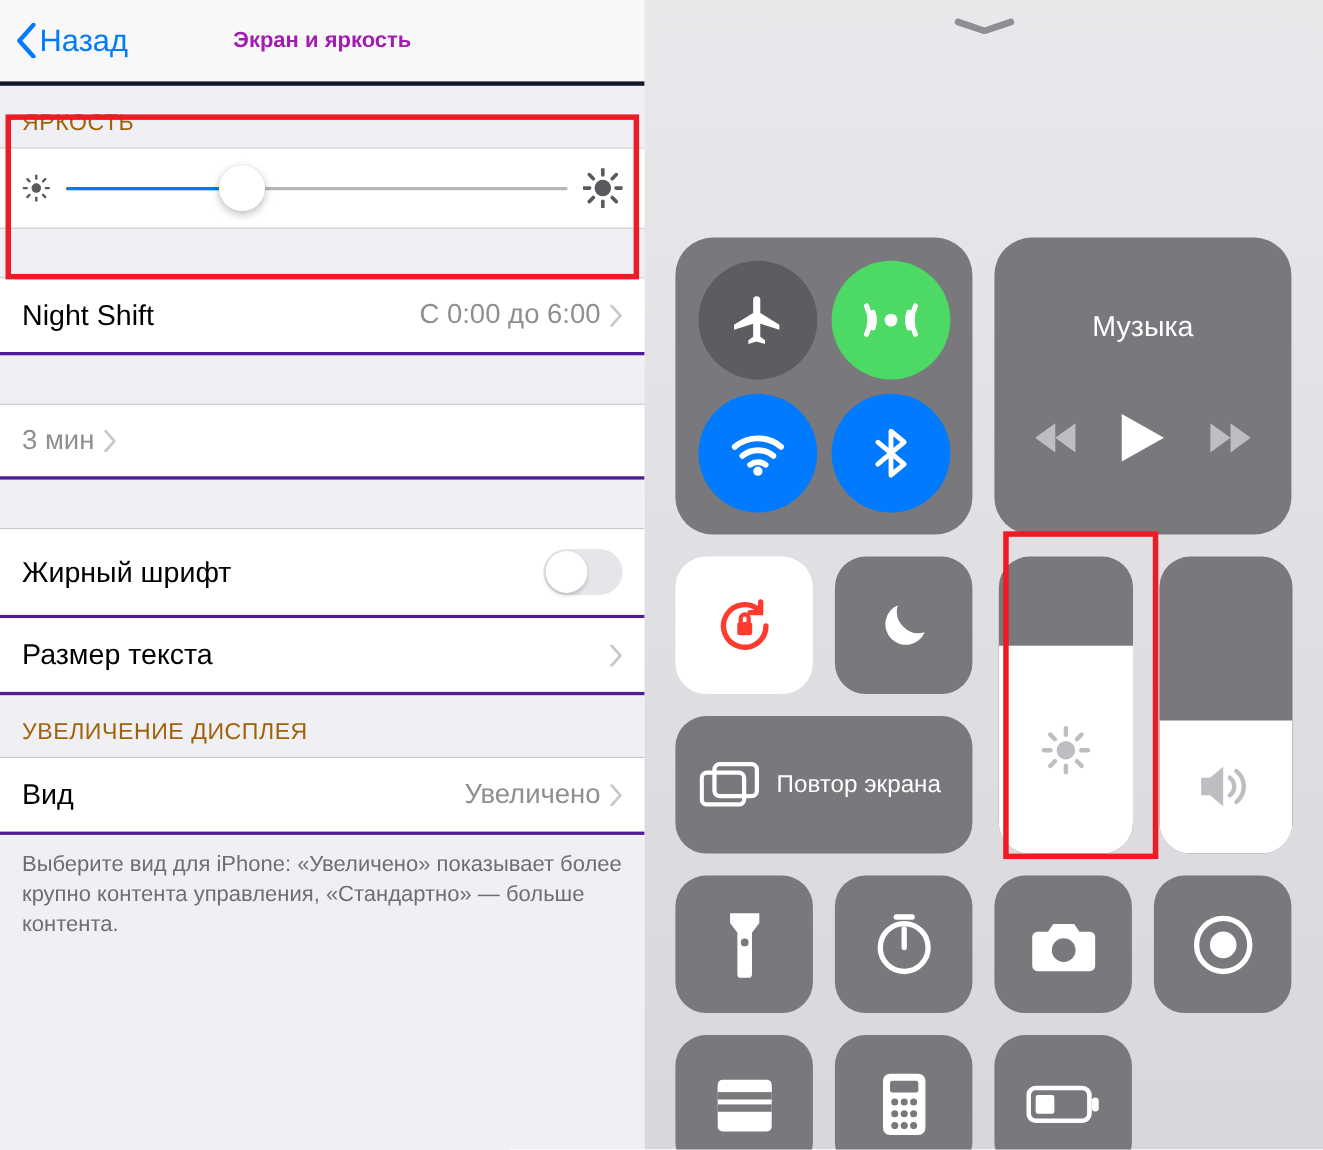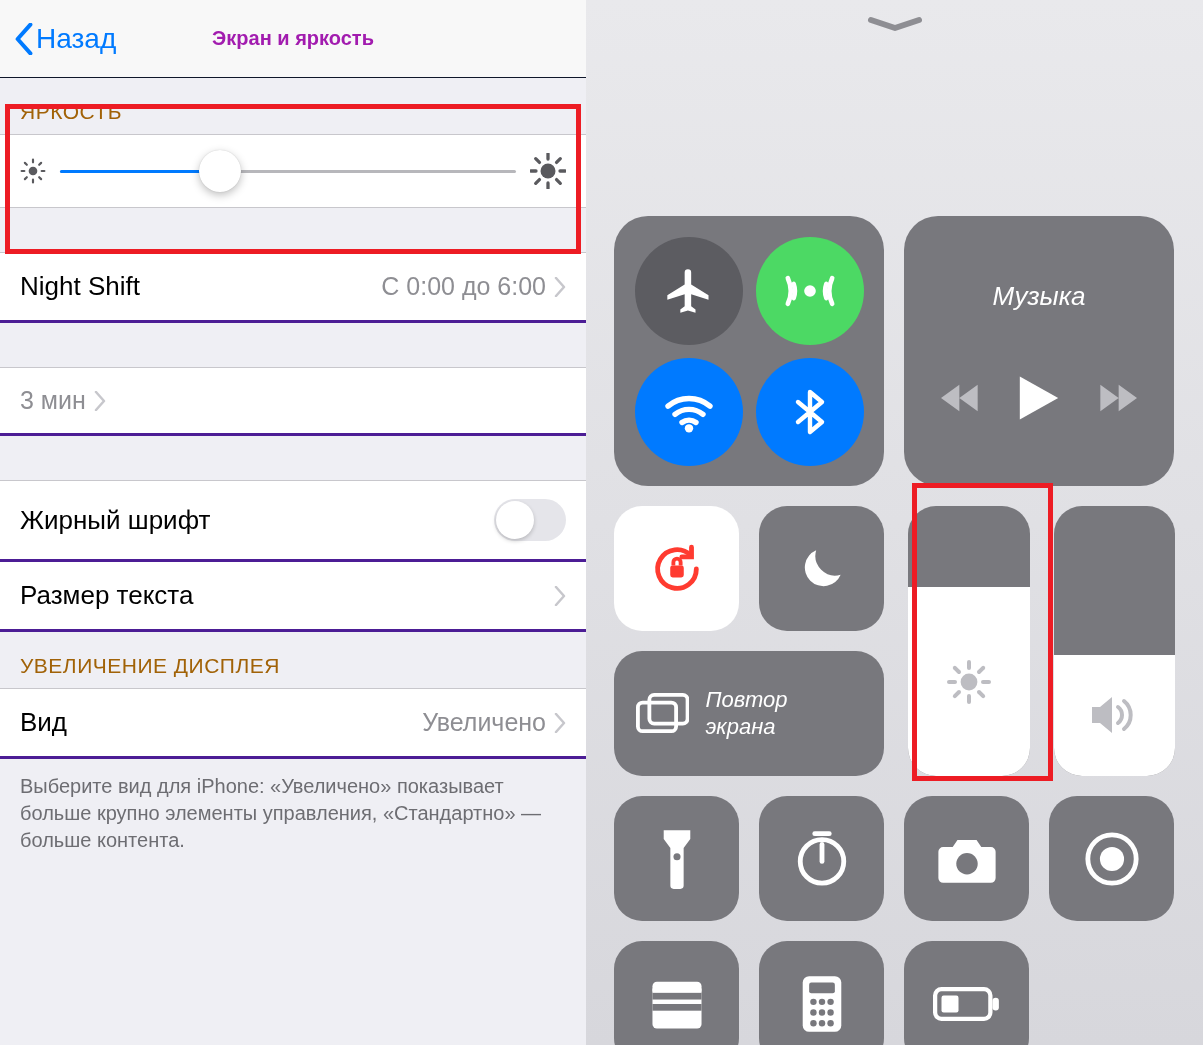--- a/index.html
+++ b/index.html
@@ -1,22 +1,22 @@
 <!DOCTYPE html>
 <html><head>
 <meta charset="utf-8">
 <style>
 * { margin:0; padding:0; box-sizing:border-box; -webkit-font-smoothing:antialiased; }
 body { font-family:-apple-system,Helvetica,Arial,sans-serif; background:#fff; }
 .wrap { display:flex; width:1203px; height:1045px; }
 .left { width:586px; background:#efeff4; position:relative; }
-.right { width:617px; background:linear-gradient(180deg,#e9e9ec 0%,#d7d7dc 100%); position:relative; display:flex; flex-direction:column; align-items:center; padding-top:10px;font-style:italic; }
-
-
-.nav { height:78px; background:#f8f8f8; border-bottom:1px solid #0f172a; display:flex; align-items:center; padding:0 14px; position:relative; }
+.right { width:617px; background:linear-gradient(180deg,#e9e9ec 0%,#d7d7dc 100%); position:relative; display:flex; flex-direction:column; align-items:center; padding-top:10px; }
+
+
+.nav { height:78px; background:#f8f8f8; border-bottom:4px solid #0f172a; display:flex; align-items:center; padding:0 14px; position:relative; }
 .back { display:flex; align-items:center; color:#007aff; font-size:28px; cursor:pointer; }
 .back svg { margin-right:2px; }
 .title { position:absolute; left:50%; transform:translateX(-50%); font-size:20px; font-weight:600; color:#a21caf; }
 .section-label { font-size:21px; color:#a16207; padding:22px 20px 10px; text-transform:uppercase; letter-spacing:0.5px; }
 .row { background:#fff; border-top:1px solid #c8c7cc; border-bottom:3px solid #4c1d95; padding:18px 20px; display:flex; align-items:center; justify-content:space-between; font-size:26px; color:#000; }
 .row + .row { border-top:none; }
 .row .val { color:#8e8e93; font-size:25px; display:flex; align-items:center; gap:8px; }
 .chev { color:#c7c7cc; }
 .slider-row { background:#fff; border-top:1px solid #c8c7cc; border-bottom:1px solid #c8c7cc; padding:18px 20px; display:flex; align-items:center; gap:14px; }
 .sun-small, .sun-big { display:flex; align-items:center; justify-content:center; color:#5a5a5e; }
@@ -153,21 +153,21 @@
     <div class="section-label">УВЕЛИЧЕНИЕ ДИСПЛЕЯ</div>
     <div class="row">
       <span>Вид</span>
       <span class="val">
           <span>Увеличено</span>
           <svg class="chev" width="12" height="20" viewBox="0 0 12 20">
             <path d="M2 1 L10 10 L2 19" stroke="#c7c7cc" stroke-width="2.5" fill="none" stroke-linecap="round" stroke-linejoin="round"></path>
           </svg>
         </span>
     </div>
-    <div class="footnote">Выберите вид для iPhone: «Увеличено» показывает больше крупно элементы управления, «Стандартно» — больше контента.</div>
+    <div class="footnote">Выберите вид для iPhone: «Увеличено» показывает более крупно контента управления, «Стандартно» — больше контента.</div>
 
     <div class="highlight-red hl1"></div>
   </div>
 
   <div class="right">
     <div class="grabber">
       <svg viewBox="0 0 56 18">
           <path d="M4 4 L28 12 L52 4" stroke="#8e8e93" stroke-width="6" fill="none" stroke-linecap="round" stroke-linejoin="round"></path>
         </svg>
     </div>

